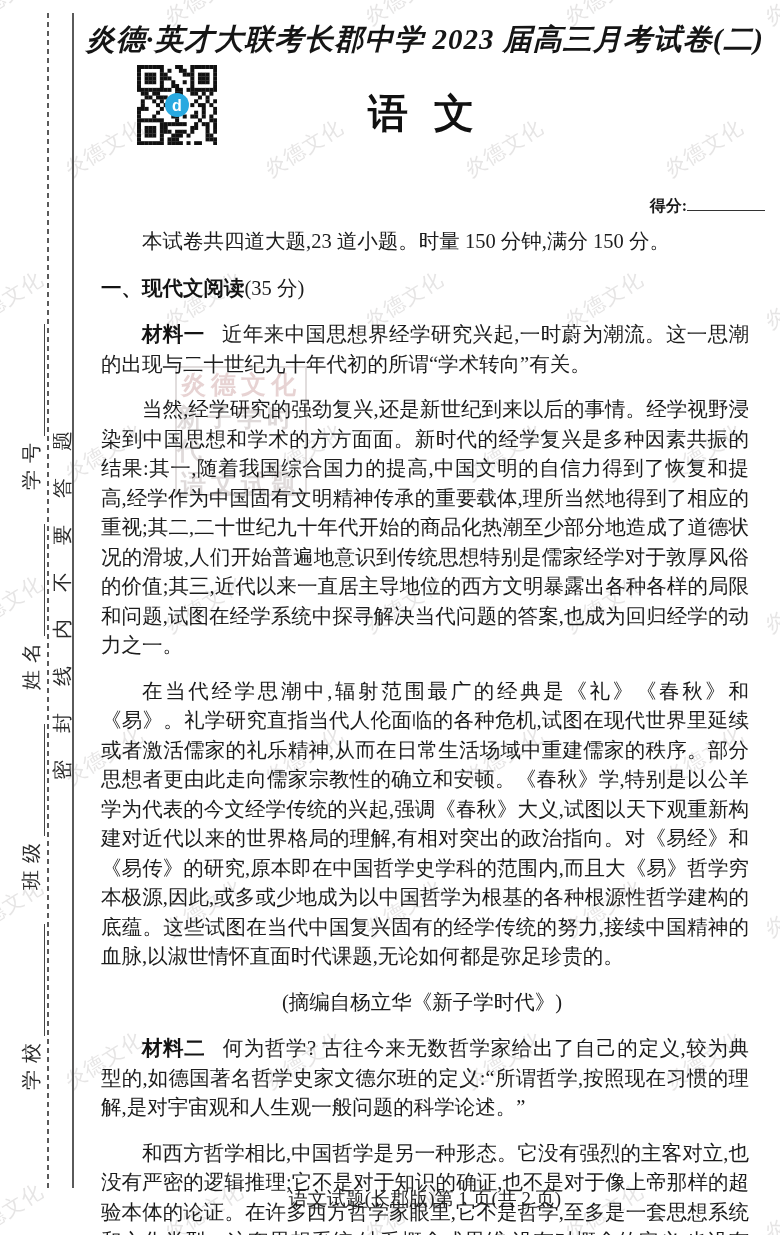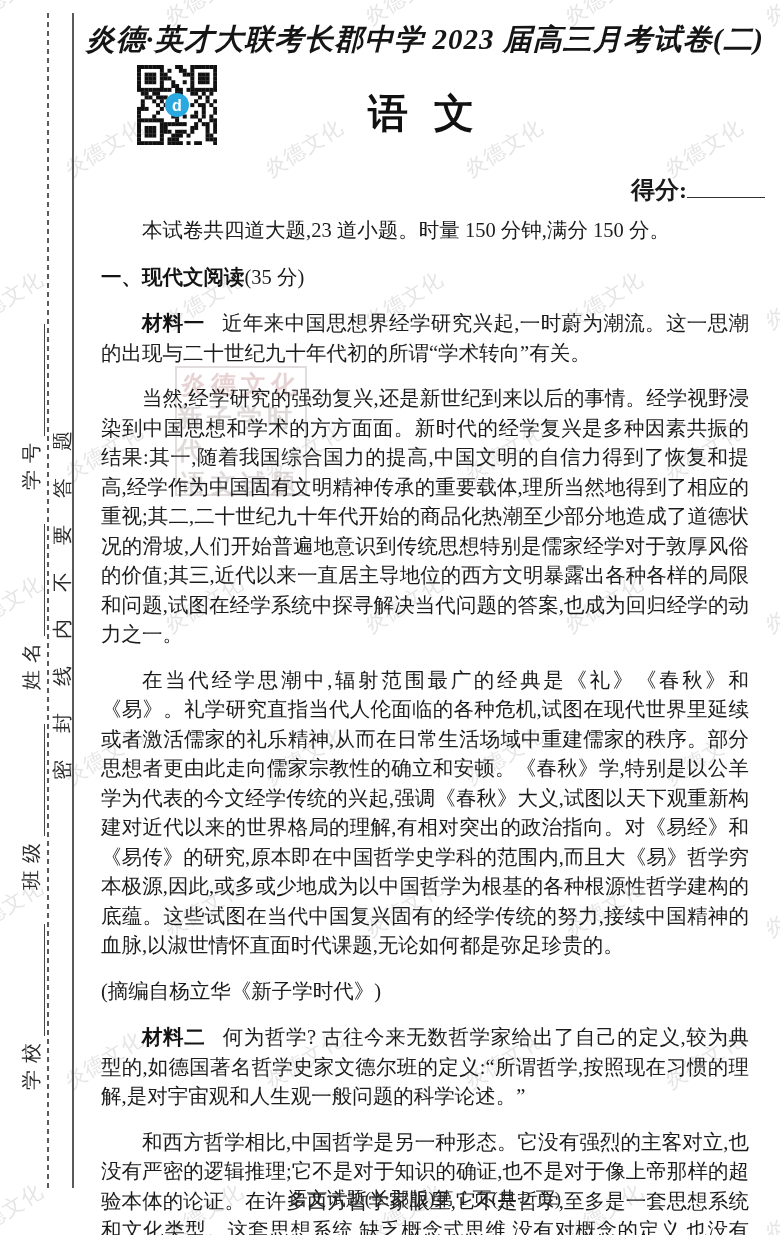--- a/index.html
+++ b/index.html
@@ -49,30 +49,30 @@
   .content{position:absolute; left:85px; top:0; width:680px; z-index:2;}
   .paper-title{
     margin-top:20px; text-align:center; font-weight:bold; font-style:italic;
     font-size:29px; letter-spacing:1px; white-space:nowrap;
     font-family:"Liberation Serif","DejaVu Serif",serif; color:#151515;
   }
   .subject{
     margin-top:26px; text-align:center; font-size:40px; font-weight:bold;
     letter-spacing:8px; color:#111;
   }
-  .score-row{margin-top:33px; text-align:right; font-family:Liberation Serif, serif;
-    font-size:24px; font-weight:bold; color:#1a1a1a;}
+  .score-row{margin-top:49px; text-align:right; font-family:Liberation Serif, serif;
+    font-size:16px; font-weight:bold; color:#1a1a1a;}
   .score-blank{display:inline-block; width:78px; border-bottom:1.5px solid #333; height:20px;}
   .summary{margin-top:10px; margin-bottom:12px;}
   .bodytext{font-size:20.5px; line-height:29.5px; text-align:justify; color:#1c1c1c;}
   .indent{text-indent:2em;}
   p{margin:16px;}
   .h-bold{font-family:"Liberation Sans",sans-serif; font-weight:bold; color:#141414;}
   .mlabel{font-family:"Liberation Sans",sans-serif; font-weight:bold; margin-right:.85em; color:#141414;}
-  .attribution{text-align:left; padding-right:6px; text-indent:0;}
+  .attribution{text-align:center; padding-right:6px; text-indent:0;}
   .footer{
     position:absolute; left:85px; top:1186px; width:680px; text-align:center;
     font-size:19px; color:#222; z-index:2;
   }
   
   .qr{position:absolute; left:137px; top:65px; width:80px; height:80px; z-index:3;}
 </style>
 </head>
 <body>
 

